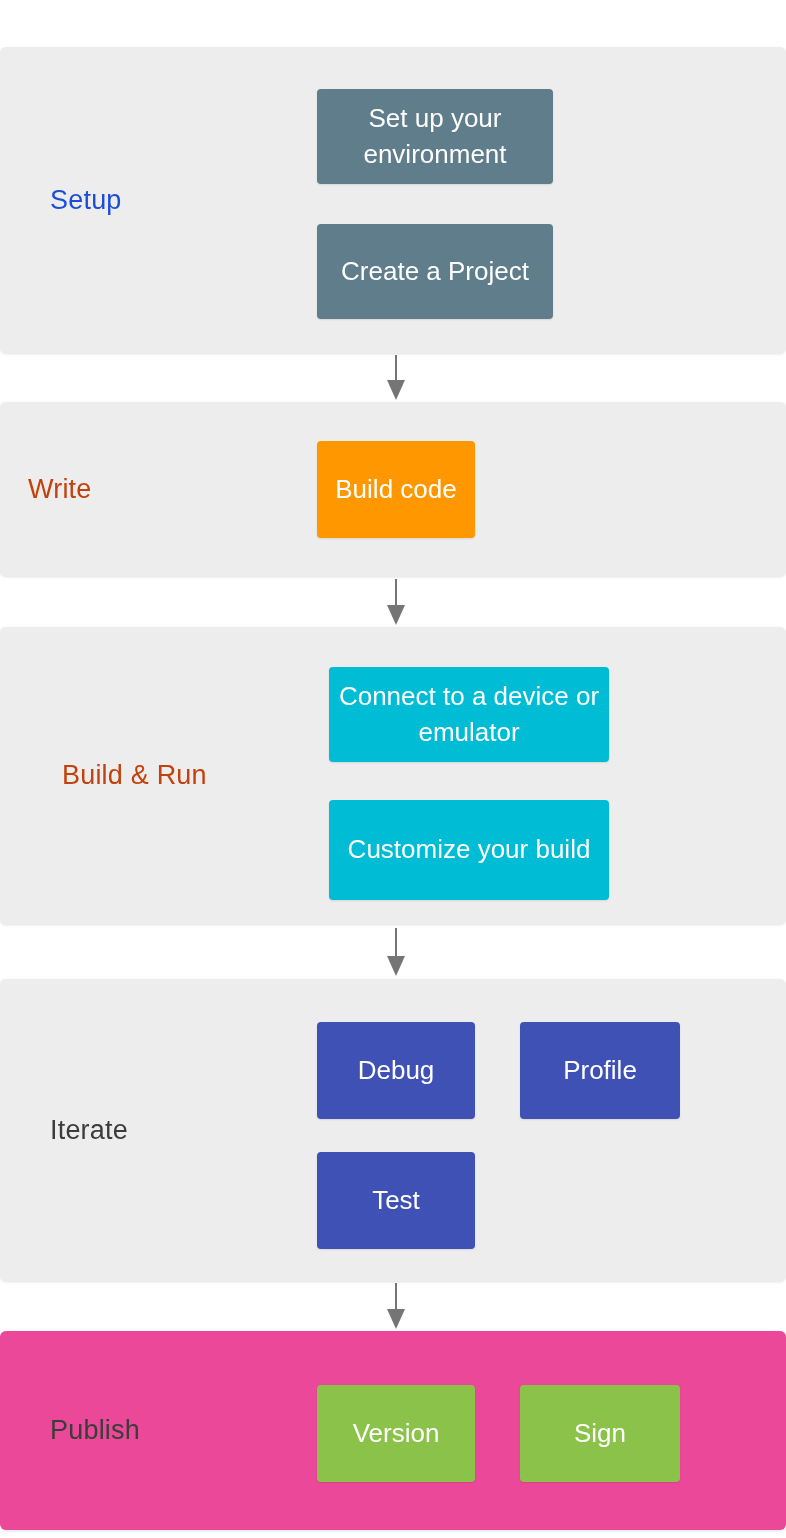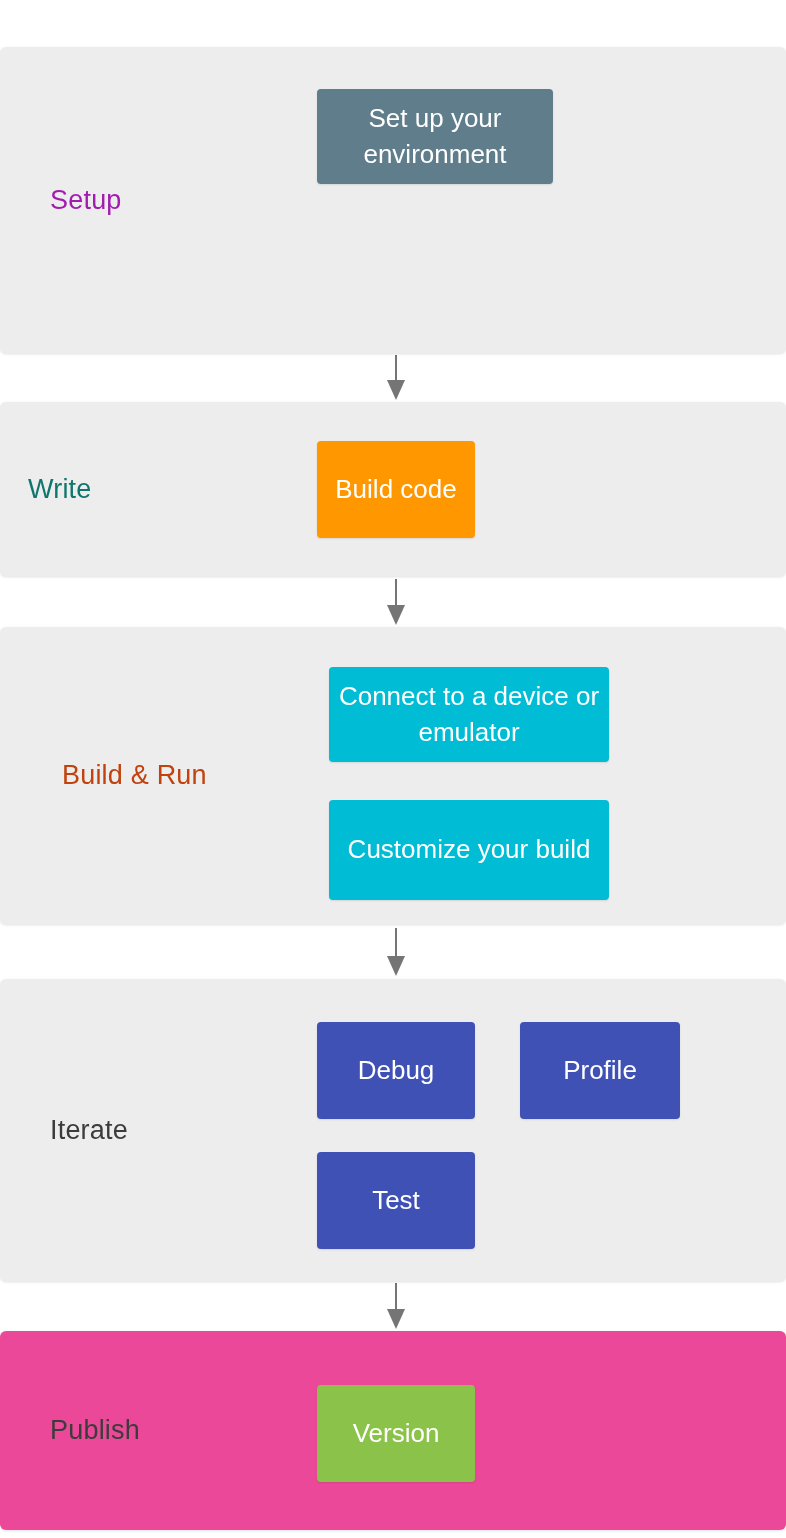--- a/index.html
+++ b/index.html
@@ -96,29 +96,32 @@
         <polygon points="6,28 24,28 15,48" fill="#757575"></polygon>
       </svg>
     </div>
     <div class="connector" style="top: 1283px; height: 46px;">
       <svg width="30" height="46" viewBox="0 0 30 46">
         <line x1="15" y1="0" x2="15" y2="28" stroke="#757575" stroke-width="2"></line>
         <polygon points="6,26 24,26 15,46" fill="#757575"></polygon>
       </svg>
     </div>
     <div class="stage" style="top: 47px; height: 306px; background: rgb(237, 237, 237);">
-      <div class="stage-label" style="color: #a21caf;">Setup</div>
+      <div class="stage-label" style="color: #1d4ed8;">Setup</div>
       <div class="stage-boxes">
         <div class="task-box" style="left: 49px; top: 42px; width: 236px; height: 95px; background: rgb(96, 125, 139);">
           <span>Set up your environment</span>
         </div>
+        <div class="task-box" style="left: 49px; top: 177px; width: 236px; height: 95px; background: rgb(96, 125, 139);">
+          <span>Create a Project</span>
+        </div>
       </div>
     </div>
     <div class="stage" style="top: 402px; height: 174px; background: rgb(237, 237, 237);">
-      <div class="stage-label" style="color: #0f766e; padding-left: 28px;">Write</div>
+      <div class="stage-label" style="color: #c2410c; padding-left: 28px;">Write</div>
       <div class="stage-boxes">
         <div class="task-box" style="left: 49px; top: 39px; width: 158px; height: 97px; background: rgb(255, 152, 0);">
           <span>Build code</span>
         </div>
       </div>
     </div>
     <div class="stage" style="top: 627px; height: 297px; background: rgb(237, 237, 237);">
       <div class="stage-label" style="color: #c2410c; margin-left: 12px;">Build &amp; Run</div>
       <div class="stage-boxes">
         <div class="task-box" style="left: 49px; top: 40px; width: 280px; height: 95px; background: rgb(0, 188, 212);">
@@ -142,15 +145,18 @@
           <span>Test</span>
         </div>
       </div>
     </div>
     <div class="stage" style="top: 1331px; height: 199px; background: #ec4899;">
       <div class="stage-label" style="color: rgb(60, 60, 60);">Publish</div>
       <div class="stage-boxes">
         <div class="task-box" style="left: 49px; top: 54px; width: 158px; height: 97px; background: rgb(139, 195, 74);">
           <span>Version</span>
         </div>
+        <div class="task-box" style="left: 252px; top: 54px; width: 160px; height: 97px; background: rgb(139, 195, 74);">
+          <span>Sign</span>
+        </div>
       </div>
     </div>
   </div>
 
 </body></html>

